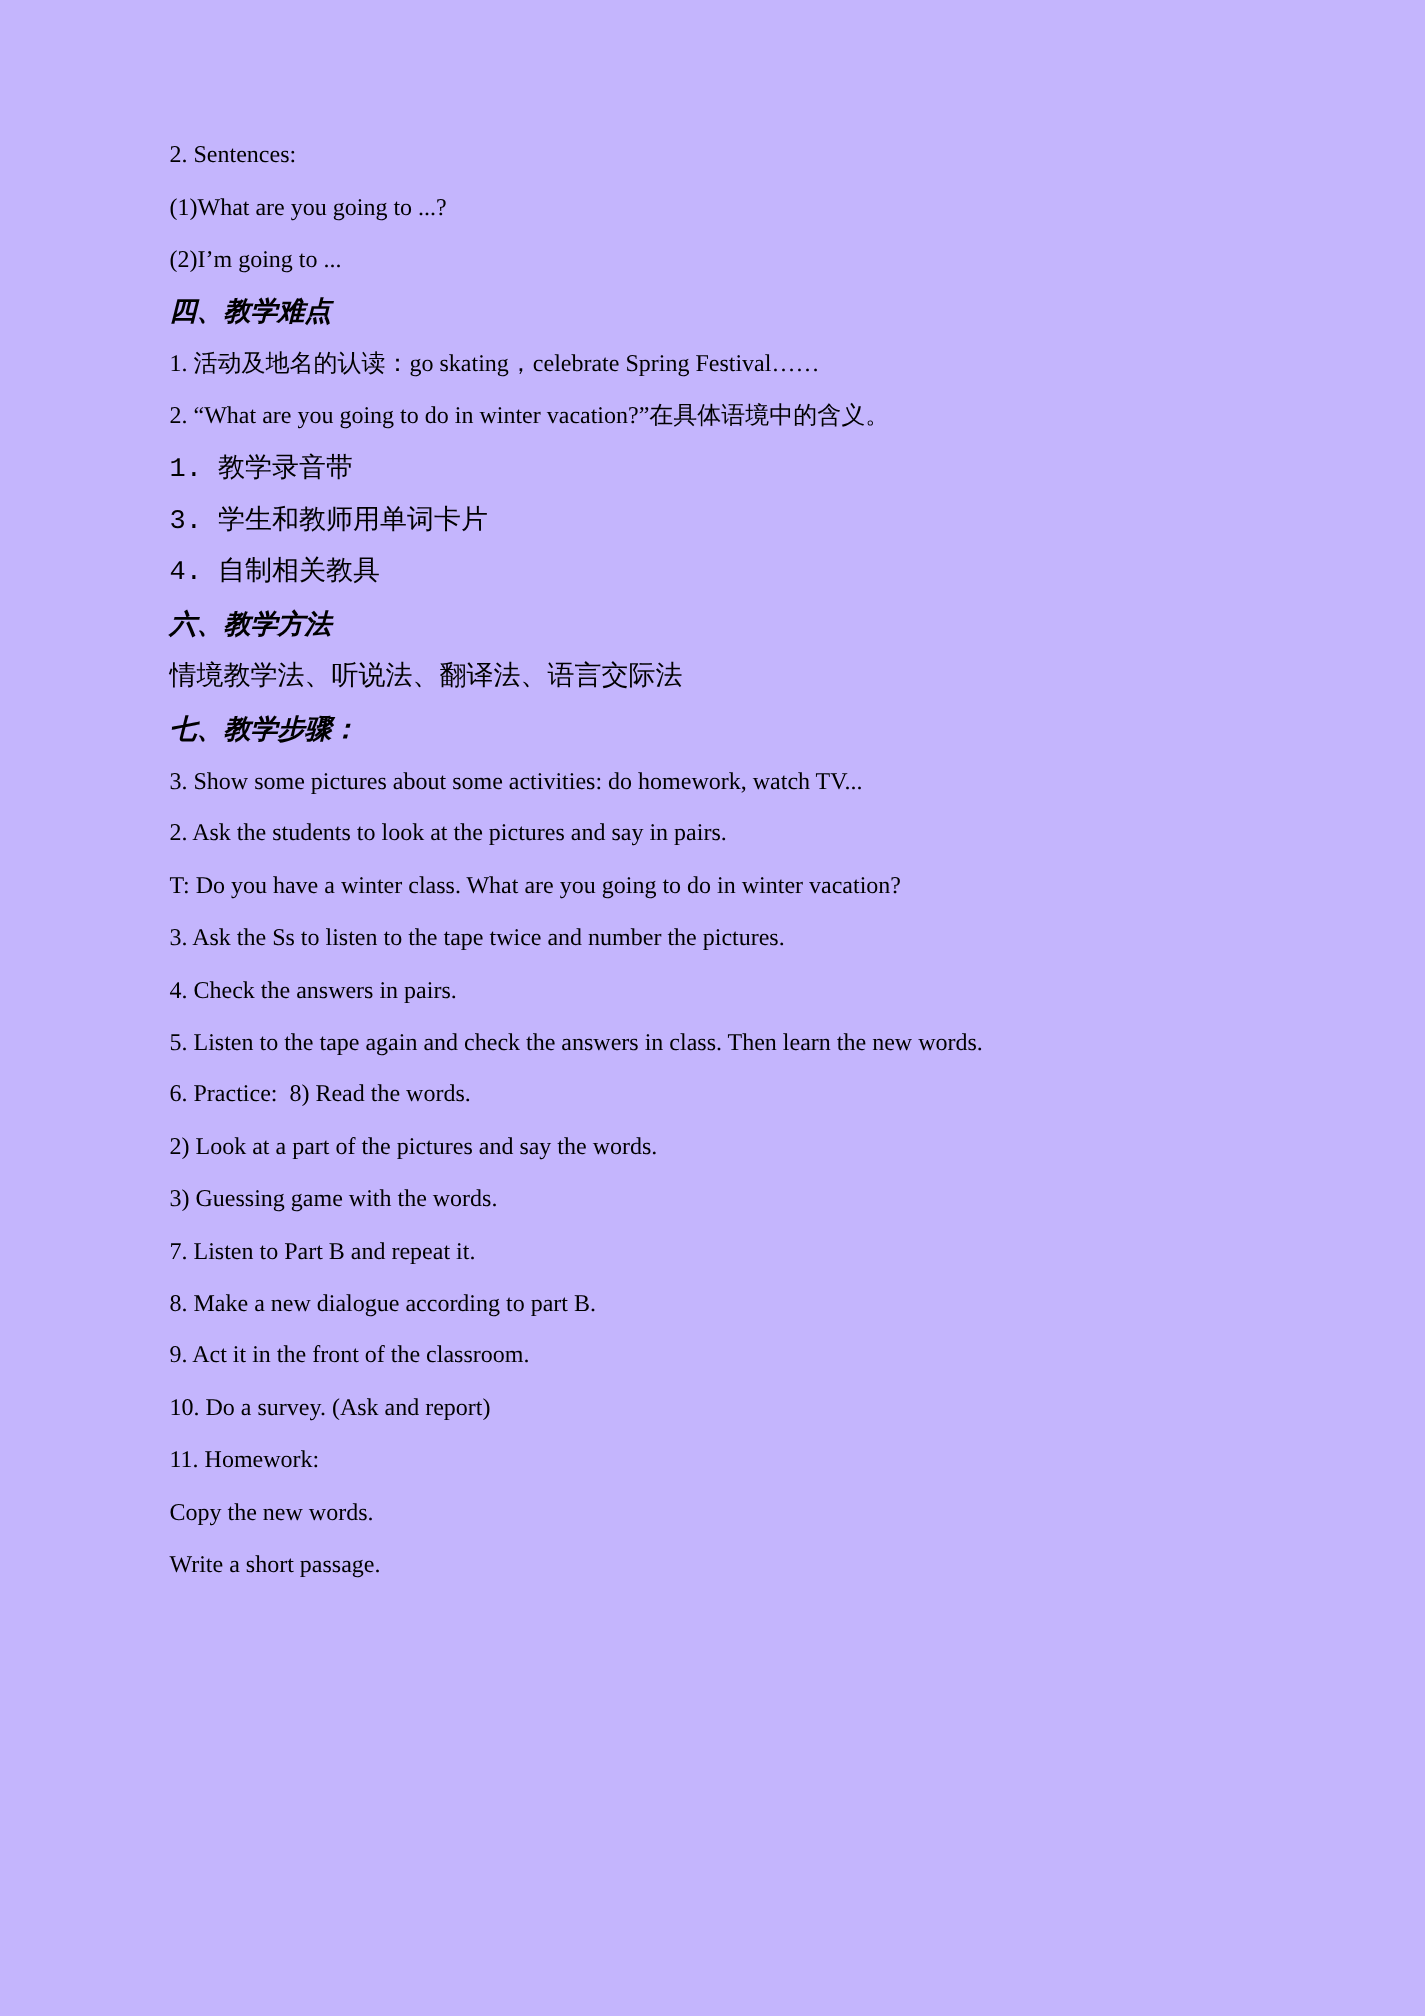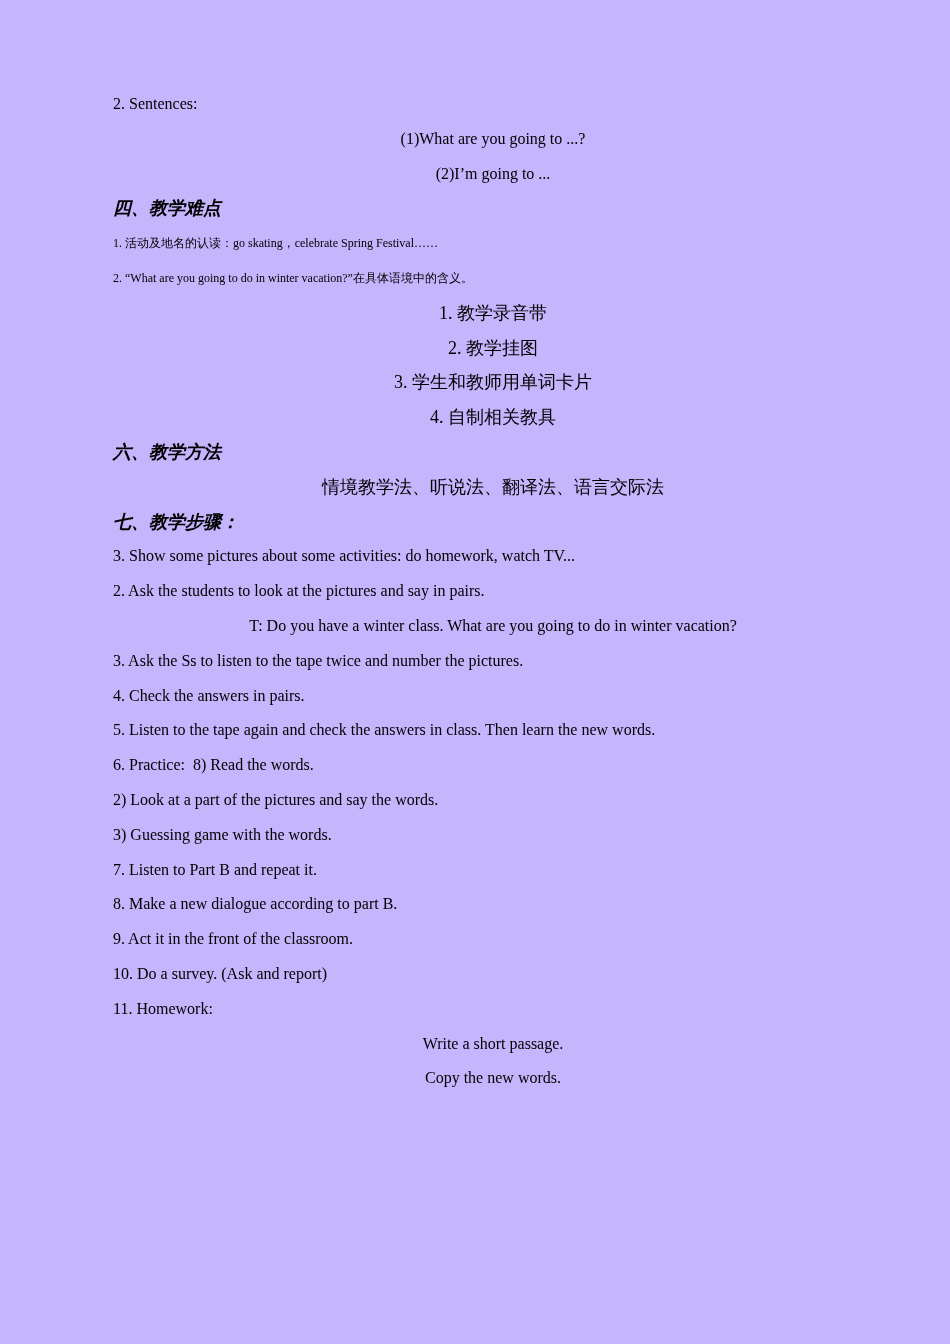--- a/index.html
+++ b/index.html
@@ -29,66 +29,65 @@
     color: #000000;
   }
   
   p.en {
     font-family: "Liberation Serif", "DejaVu Serif", serif;
     font-size: 16px;
   }
   
   p.mixed {
     font-family: "Liberation Serif", "DejaVu Serif", serif;
-    font-size: 12px;
+    font-size: 16px;
   }
   
   p.zh {
-    font-family: Liberation Serif, serif;
+    font-family: Liberation Mono, monospace;
     font-size: 18px;
   }
   
   p.heading {
     font-family: "DejaVu Sans", "Liberation Sans", sans-serif;
     font-size: 18px;
     font-weight: 700;
     font-style: italic;
   }
   .indent-0 { padding-left: 0; }
-  .indent-1 { padding-left: 34px; text-align: center; }
+  .indent-1 { padding-left: 34px; }
   .indent-2 { padding-left: 85px; }
 </style>
 </head>
 <body>
 
 <div class="page">
   <div class="content">
       <p class="en indent-0">2. Sentences:</p>
       <p class="en indent-1">(1)What are you going to ...?</p>
       <p class="en indent-1">(2)I’m going to ...</p>
       <p class="heading indent-0">四、教学难点</p>
       <p class="mixed indent-0">1. 活动及地名的认读：go skating，celebrate Spring Festival……</p>
       <p class="mixed indent-0">2. “What are you going to do in winter vacation?”在具体语境中的含义。</p>
       <p class="zh indent-1">1. 教学录音带</p>
-      <p class="zh indent-1">2. 教学挂图</p>
       <p class="zh indent-1">3. 学生和教师用单词卡片</p>
       <p class="zh indent-1">4. 自制相关教具</p>
       <p class="heading indent-0">六、教学方法</p>
       <p class="zh indent-1">情境教学法、听说法、翻译法、语言交际法</p>
       <p class="heading indent-0">七、教学步骤：</p>
       <p class="en indent-0">3. Show some pictures about some activities: do homework, watch TV...</p>
       <p class="en indent-0">2. Ask the students to look at the pictures and say in pairs.</p>
       <p class="en indent-1">T: Do you have a winter class. What are you going to do in winter vacation?</p>
       <p class="en indent-0">3. Ask the Ss to listen to the tape twice and number the pictures.</p>
       <p class="en indent-0">4. Check the answers in pairs.</p>
       <p class="en indent-0">5. Listen to the tape again and check the answers in class. Then learn the new words.</p>
       <p class="en indent-0">6. Practice:  8) Read the words.</p>
       <p class="en indent-2">2) Look at a part of the pictures and say the words.</p>
       <p class="en indent-2">3) Guessing game with the words.</p>
       <p class="en indent-0">7. Listen to Part B and repeat it.</p>
       <p class="en indent-0">8. Make a new dialogue according to part B.</p>
       <p class="en indent-0">9. Act it in the front of the classroom.</p>
       <p class="en indent-0">10. Do a survey. (Ask and report)</p>
       <p class="en indent-0">11. Homework:</p>
+      <p class="en indent-1">Copy the new words.</p>
       <p class="en indent-1">Write a short passage.</p>
-      <p class="en indent-1">Copy the new words.</p>
     </div>
 </div>
 
 </body></html>

